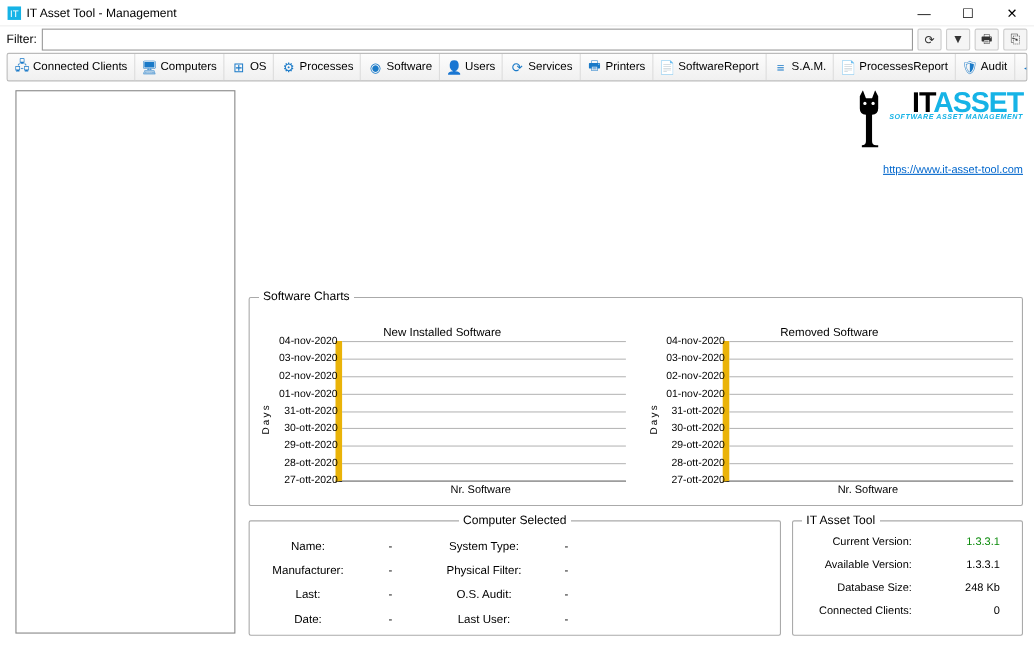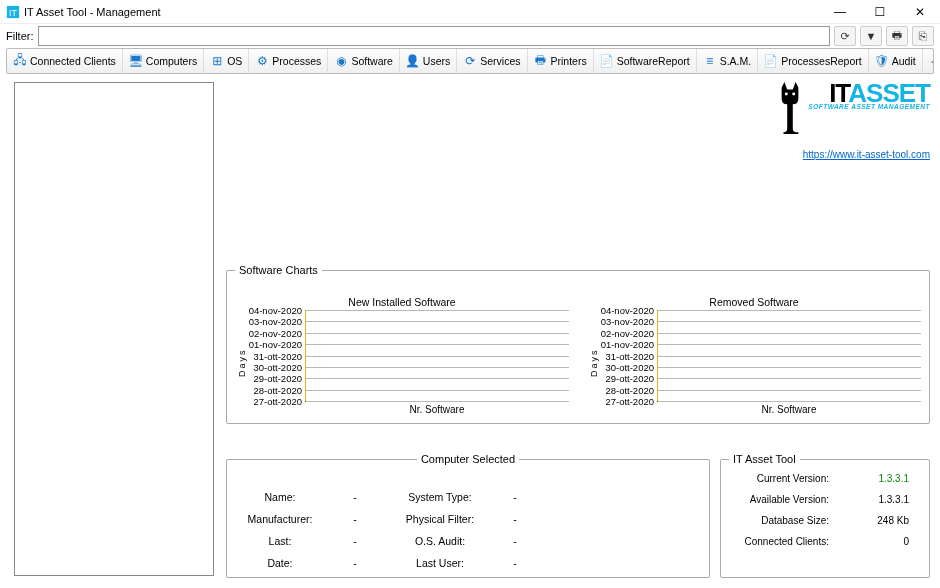--- a/index.html
+++ b/index.html
@@ -30,28 +30,28 @@
 .logo-text .sub { font-size:6.5px; color:#16b3e6; letter-spacing:0.5px; font-weight:700; font-style:italic; }
 .logo-link { font-size:10px; color:#0066cc; text-decoration:underline; margin-top:4px; display:inline-block;text-align:center; }
 fieldset { border:1px solid #aaa; border-radius:2px; padding:6px 8px 8px 8px; font-size:11px; }
 legend { font-size:11px; padding:0 4px; color:#000; }
 .software-charts { position:absolute; left:0; right:0; top:190px; }
 .charts-row { display:flex; gap:18px; margin-top:14px; }
 .chart { flex:1; }
 .chart-title { text-align:center; font-size:10.5px; margin-bottom:2px; color:#000; }
 .chart-body { display:flex; }
 .ylabel { writing-mode: vertical-rl; transform: rotate(180deg); font-size:9px; color:#000; text-align:center; padding:0 2px; letter-spacing:2px; }
-.plot { flex:1; position:relative; height:92px; border-left:1px solid #eab308; border-bottom:1px solid #000; }
+.plot { flex:1; position:relative; height:128px; border-left:6px solid #eab308; border-bottom:1px solid #000; }
 .gridline { position:absolute; left:0; right:0; border-top:1px solid #b8b8b8; }
 .tick-label { position:absolute; right:100%; transform:translateY(-50%); font-size:9.5px; color:#000; padding-right:4px; white-space:nowrap; }
 .xlabel { text-align:center; font-size:10px; margin-top:2px; }
 .bottom-row { position:absolute; left:0; right:0; bottom:0; display:flex; gap:10px; }
 .computer-selected { flex: 1; text-align: center; }
 .asset-tool { flex: 0 0 210px; }
-.info-grid { display:grid; grid-template-columns: 90px 60px 110px 40px; row-gap:10px; font-size:10.5px; margin-top:20px; color:#000; }
+.info-grid { display:grid; grid-template-columns: 90px 60px 110px 40px; row-gap:10px; font-size:10.5px; margin-top:6px; color:#000; }
 .info-grid2 { display:grid; grid-template-columns: 100px 80px; row-gap:10px; font-size:10px; margin-top:2px; color:#000;text-align:right; }
 .green { color:#0a8a0a; }
 </style>
 </head>
 <body>
 
 <div class="titlebar">
   <span class="title-icon">
     <svg viewBox="0 0 16 16" width="14" height="14">
         <rect x="1" y="1" width="14" height="14" fill="#16b3e6"></rect>

